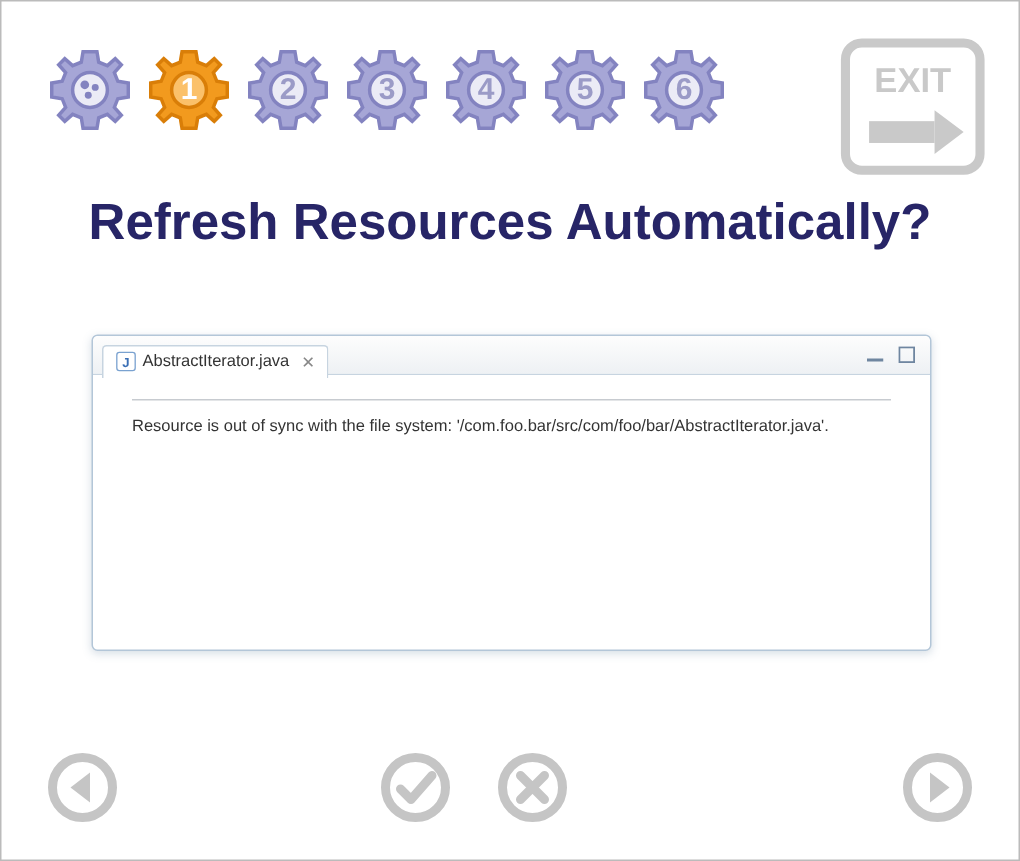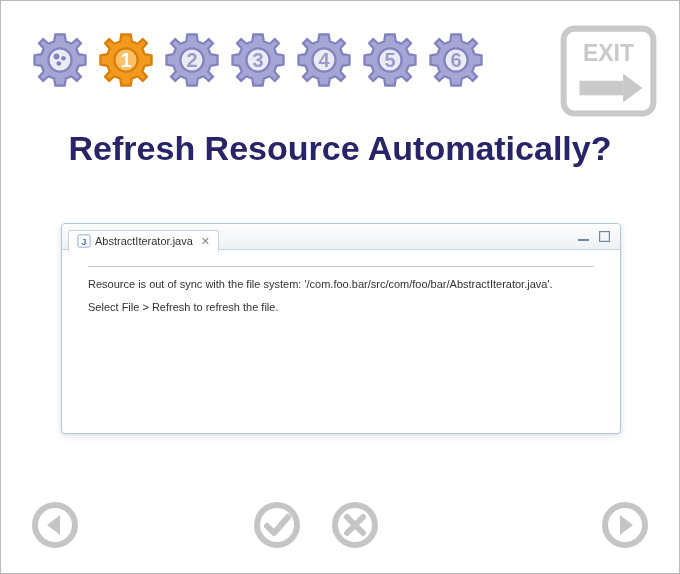--- a/index.html
+++ b/index.html
@@ -123,21 +123,21 @@
   <svg viewBox="0 0 80 76">
     <rect x="3" y="3" width="74" height="70" rx="9" ry="9" fill="none" stroke="#c9c9c9" stroke-width="5"></rect>
     <text x="40" y="30" text-anchor="middle" font-family="Segoe UI, Arial" font-size="19" font-weight="800" fill="#c9c9c9">EXIT</text>
     <g fill="#c9c9c9">
         <rect x="16" y="46" width="36" height="12"></rect>
         <polygon points="52,40 68,52 52,64"></polygon>
       </g>
   </svg>
 </div>
 
-<h1 class="heading">Refresh Resource Automatically?</h1>
+<h1 class="heading">Refresh Resources Automatically?</h1>
 
 <div class="panel">
   <div class="tabbar">
     <div class="tab">
       <svg class="j-icon" viewBox="0 0 16 16">
         <rect x="1" y="1" width="14" height="14" rx="2" fill="#fff" stroke="#7aa2d0"></rect>
         <text x="8" y="12" text-anchor="middle" font-size="10" font-weight="700" fill="#3b6fb5">J</text>
       </svg>
       <span>AbstractIterator.java</span>
       <span class="close-x">✕</span>
@@ -147,21 +147,20 @@
           <rect x="0" y="8" width="11" height="2" fill="#6f86a0"></rect>
         </svg>
       <svg class="winbtn" viewBox="0 0 11 11">
           <rect x="0.5" y="0.5" width="10" height="10" fill="none" stroke="#6f86a0" stroke-width="1.4"></rect>
         </svg>
     </div>
   </div>
   <div class="panel-body">
     <hr>
     <p>Resource is out of sync with the file system: '/com.foo.bar/src/com/foo/bar/AbstractIterator.java'.</p>
-    <p>Select File &gt; Refresh to refresh the file.</p>
   </div>
 </div>
 
 <div class="nav-btn nav-back">
   <svg viewBox="0 0 48 48">
       <circle cx="24" cy="24" r="20" fill="none" stroke="#c5c5c5" stroke-width="6"></circle>
       <polygon points="29,14 16,24 29,34" fill="#c5c5c5"></polygon>
     </svg>
 </div>
 <div class="nav-btn nav-accept">

